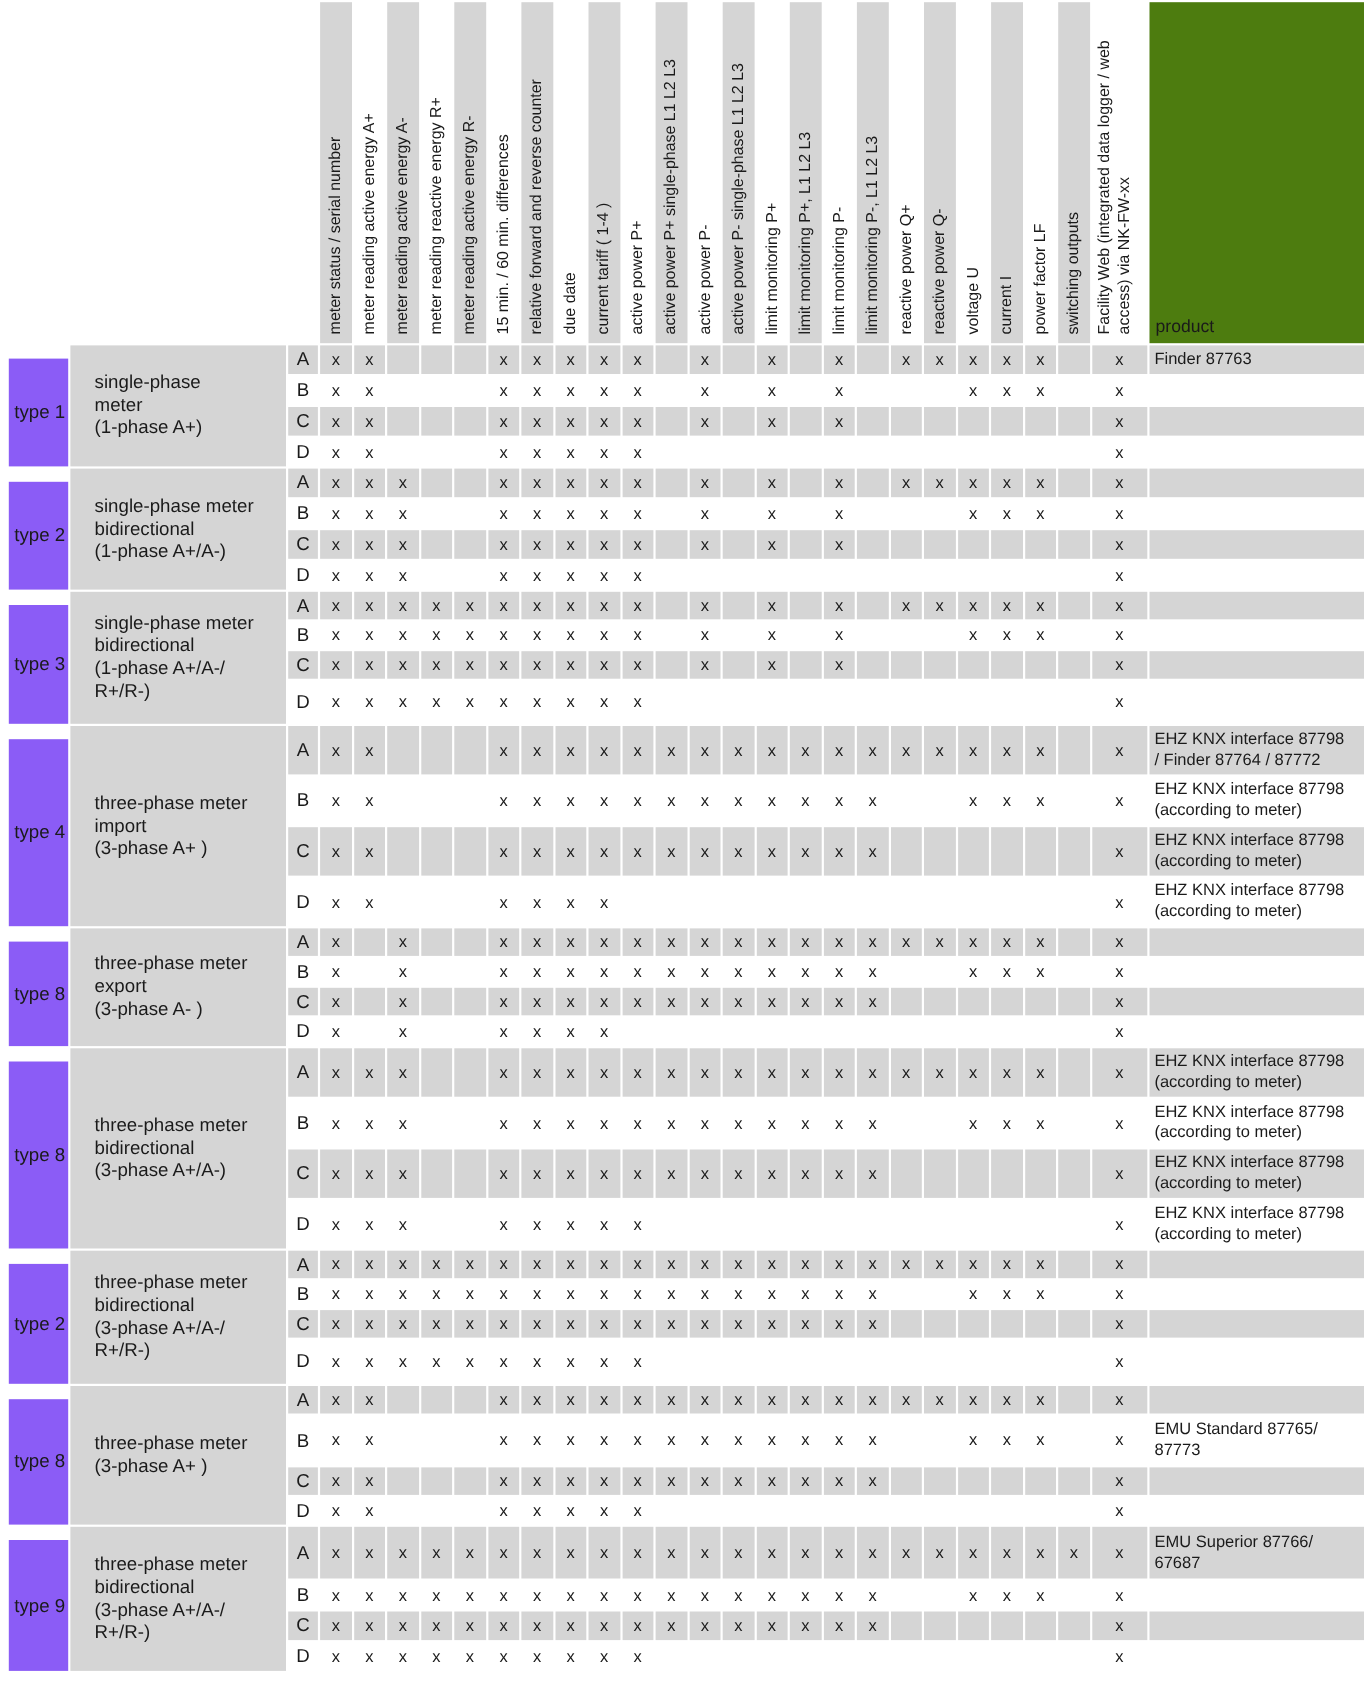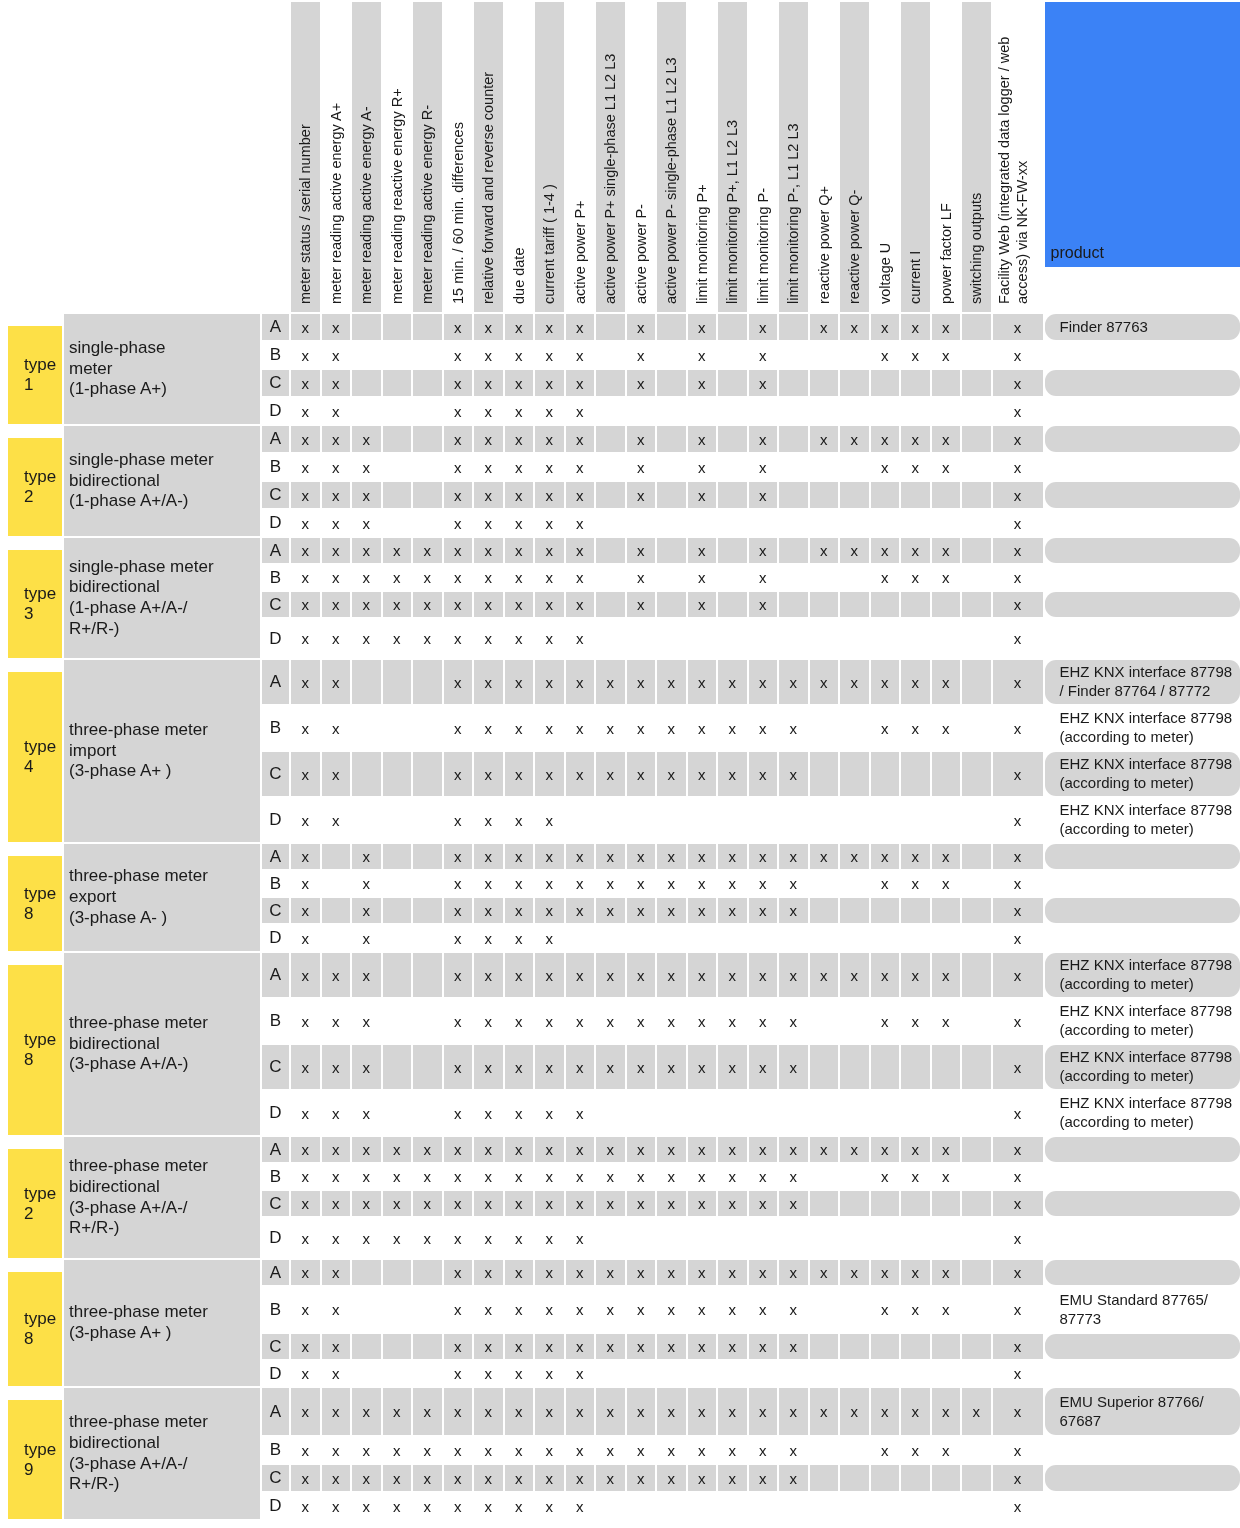--- a/index.html
+++ b/index.html
@@ -22,52 +22,52 @@
     transform:rotate(180deg);
     height:100%;
     box-sizing:border-box;
     padding-top:8px;          
     font-size:14.5px;
     line-height:1.25;
     white-space:nowrap;
     color:#1a1a1a;
   }
   .hcell.wide .vlabel{white-space:normal;width:46px;text-align:left;}
-  .product-hcell{position:relative;background:#3b82f6;height:265px;}
+  .product-hcell{position:relative;background:#4d7c0f;height:310px;}
   .product-hcell .plabel{
     position:absolute;left:6px;bottom:5px;font-size:16px;color:#1a1a1a;
   }
 
   
   .group{display:flex;column-gap:2px;margin-bottom:2px;}
   .type-cell{
-    width:54px;flex:0 0 54px;background:#fde047;
+    width:54px;flex:0 0 54px;background:#8b5cf6;
     display:flex;align-items:center;
-    font-size:17px;padding-left:16px;box-sizing:border-box;margin-top:12px;
+    font-size:17px;padding-left:5px;box-sizing:border-box;margin-top:12px;
   }
   .desc-cell{
     width:196px;flex:0 0 196px;background:#d5d5d5;
     display:flex;align-items:center;
     font-size:17px;line-height:1.22;white-space:pre-line;
-    padding-left:5px;box-sizing:border-box;
+    padding-left:22px;box-sizing:border-box;
   }
   .rows{flex:1 1 auto;display:flex;flex-direction:column;row-gap:2px;min-width:0;}
   .vrow{
     display:grid;
     grid-template-columns:27px repeat(23,28.5px) 50px minmax(0,1fr);
     column-gap:2px;
   }
   .cell{display:flex;align-items:center;justify-content:center;background:#fff;}
   .vrow.gray .cell{background:#d5d5d5;}
   .letter{font-size:17px;}
   .xmark{font-size:15px;line-height:1;}
   .product-cell{
     justify-content:flex-start;
     font-size:15px;line-height:1.25;white-space:pre-line;
-    padding-left:15px;box-sizing:border-box;text-align:left;border-radius:11px;
+    padding-left:5px;box-sizing:border-box;text-align:left;
   }
 </style>
 </head>
 <body>
 
 <div class="page">
   <div class="header-row" id="header-row">
       <div class="hcell"></div>
       <div class="hcell gray">
         <div class="vlabel">meter status / serial number</div>

